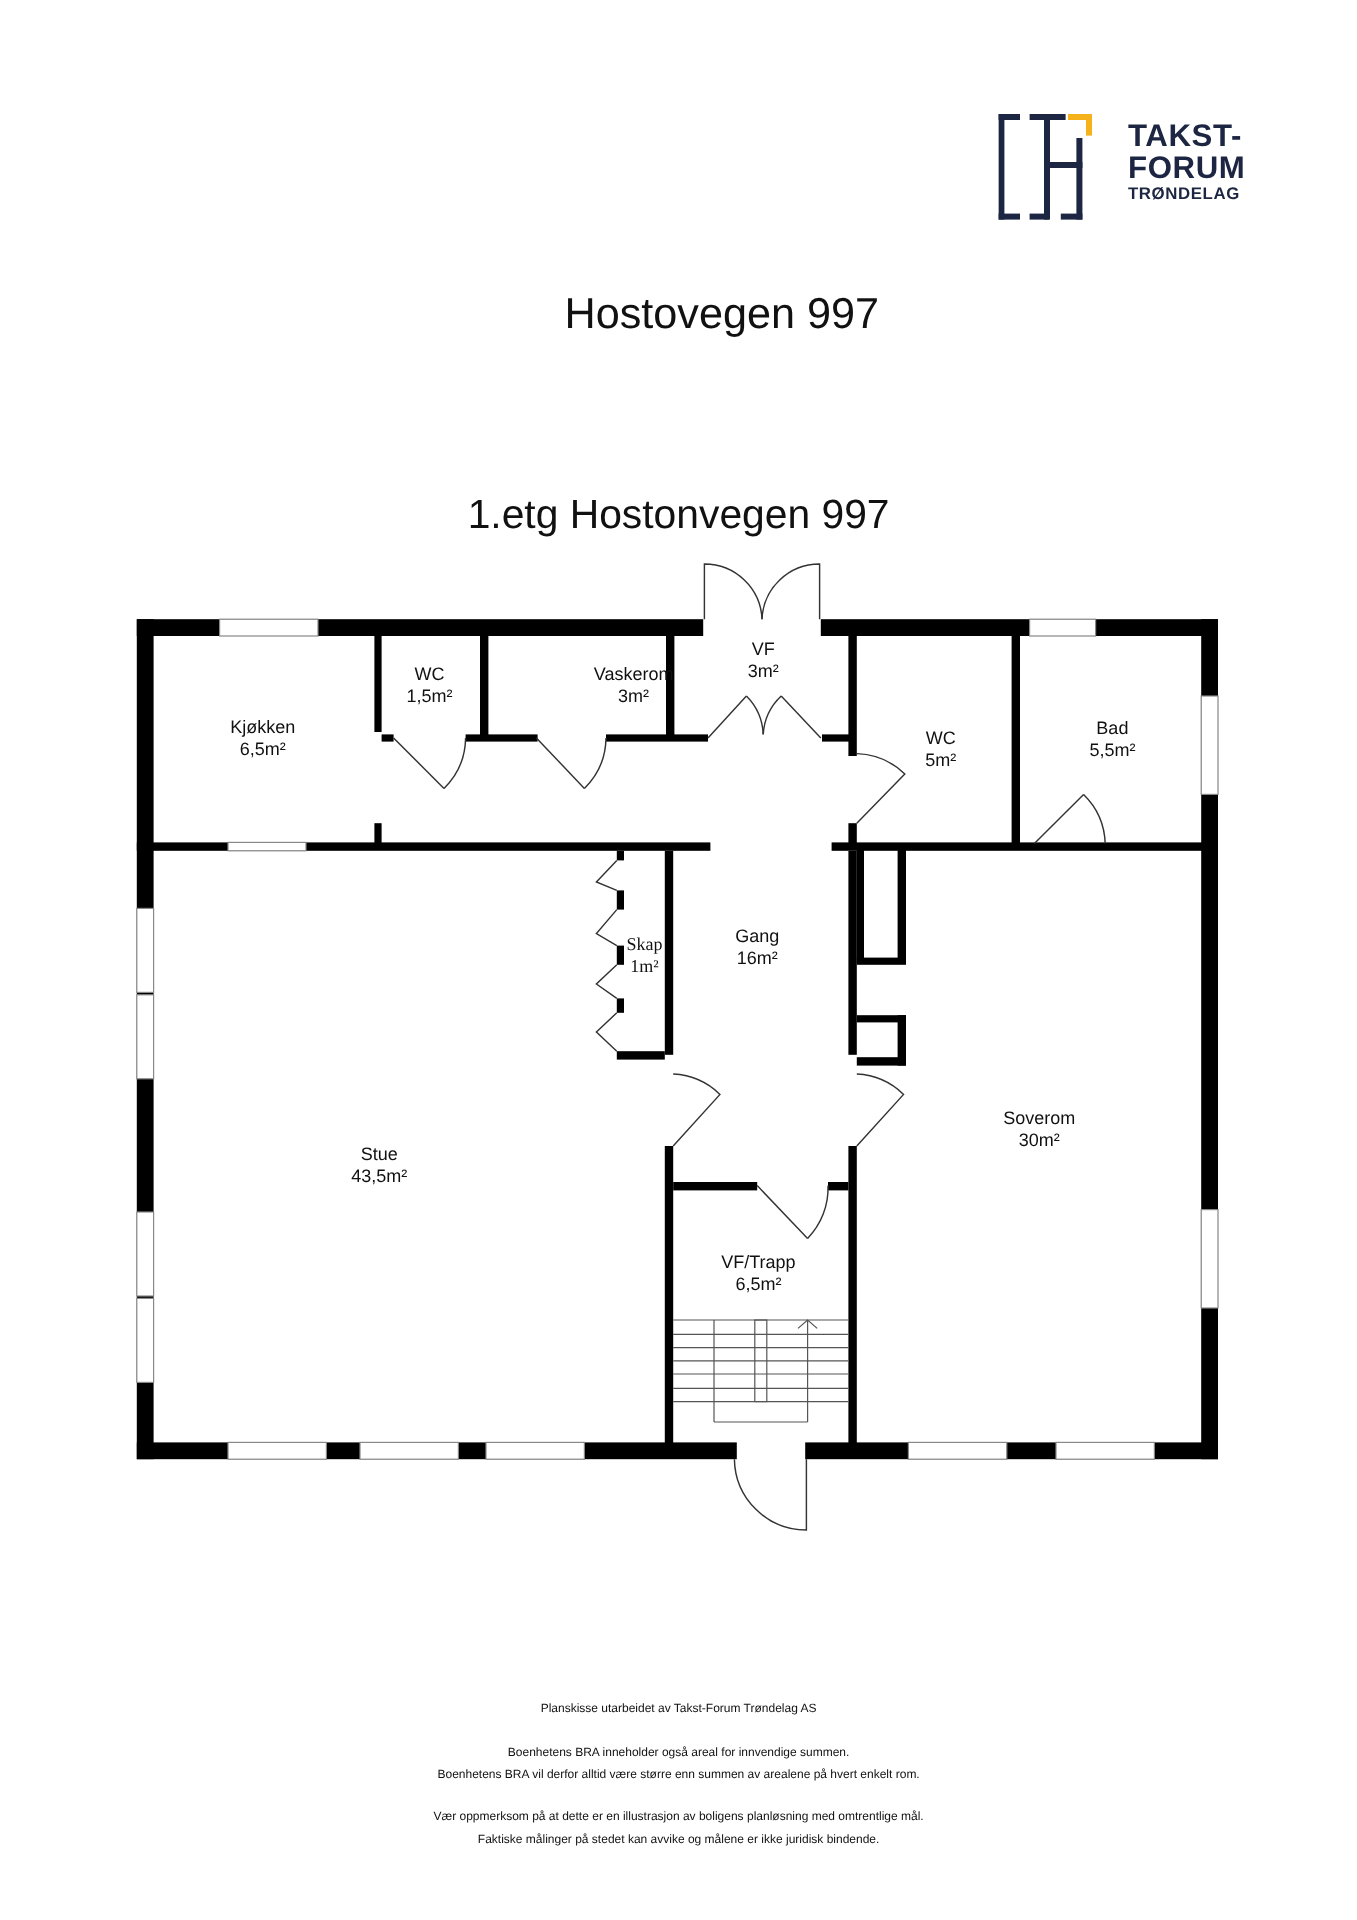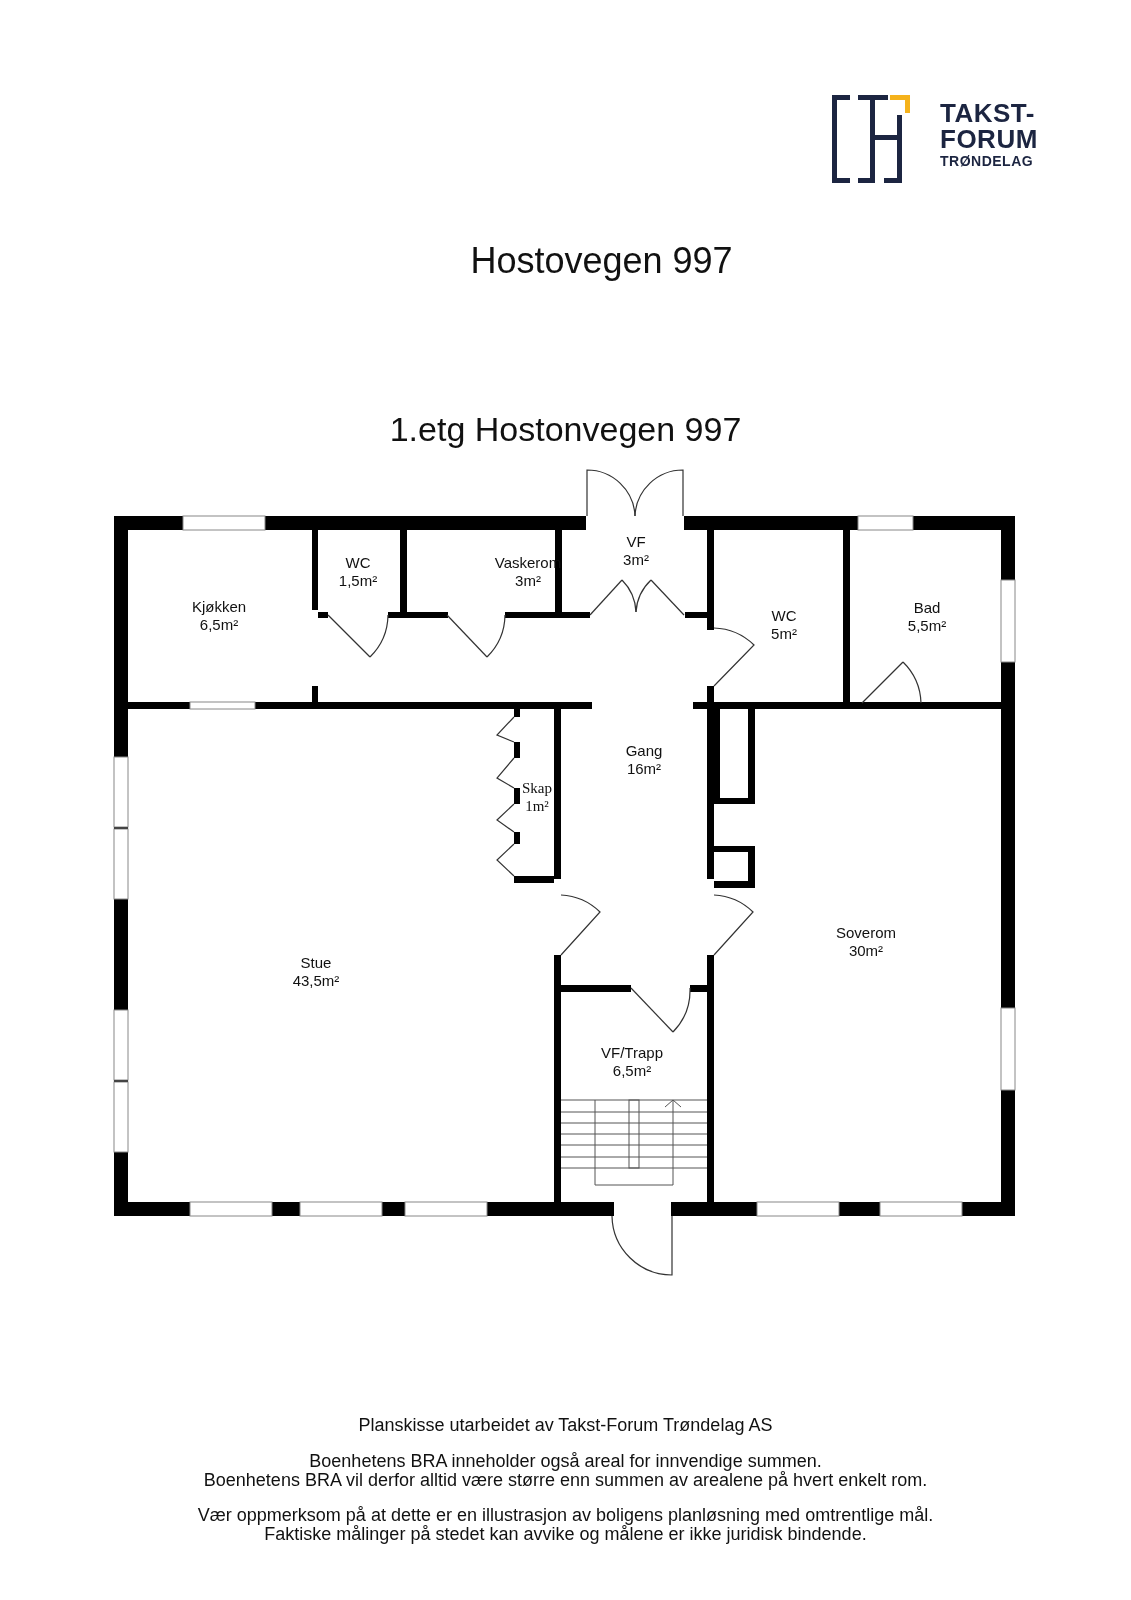--- a/index.html
+++ b/index.html
@@ -8,21 +8,21 @@
   .logo { position: absolute; left: 832px; top: 95px; width: 220px; height: 90px; }
   .logo svg { position: absolute; left: 0; top: 0; }
   .logo-text { position: absolute; left: 108px; top: 5px; font-weight: bold; color: #1c2541;
                line-height: 26px; }
   .logo-text .l1, .logo-text .l2 { font-size: 26px; letter-spacing: 0.5px; display: block; }
   .logo-text .l3 { font-size: 14px; line-height: 18px; display: block; letter-spacing: 0.5px; }
   .title { position: absolute; left: 0; width: 1131px; top: 240px; text-align: center; font-size: 36px; padding-left: 36px; }
   .subtitle { position: absolute; left: 0; width: 1131px; top: 410px; text-align: center; font-size: 34px; }
   .plan { position: absolute; left: 0; top: 0; }
   .room-label { position: absolute; text-align: center; font-size: 15px; line-height: 18px; transform: translateX(-50%); white-space: nowrap; }
-  .footer { position: absolute; left: 0; width: 1131px; text-align: center; font-size: 18px; line-height: 18px; }
+  .footer { position: absolute; left: 0; width: 1131px; text-align: center; font-size: 10px; line-height: 18px; }
 </style>
 </head>
 <body>
 
 <div class="logo">
   <svg width="100" height="90" viewBox="0 0 100 90">
     <g fill="#1c2541">
       <rect x="0" y="0" width="18" height="5"></rect>
       <rect x="0" y="0" width="5" height="88"></rect>
       <rect x="0" y="83" width="18" height="5"></rect>
@@ -175,21 +175,21 @@
   <div>3m²</div>
 </div>
 <div class="room-label" style="left:784px; top:607px;">
   <div>WC</div>
   <div>5m²</div>
 </div>
 <div class="room-label" style="left:927px; top:599px;">
   <div>Bad</div>
   <div>5,5m²</div>
 </div>
-<div class="room-label" style="left:631px; top:742px;margin-left:13px;">
+<div class="room-label" style="left:631px; top:772px;">
   <div>Gang</div>
   <div>16m²</div>
 </div>
 <div class="room-label" style="left:537px; top:779px;font-family:Liberation Serif, serif;">
   <div>Skap</div>
   <div>1m²</div>
 </div>
 <div class="room-label" style="left:316px; top:954px;">
   <div>Stue</div>
   <div>43,5m²</div>

